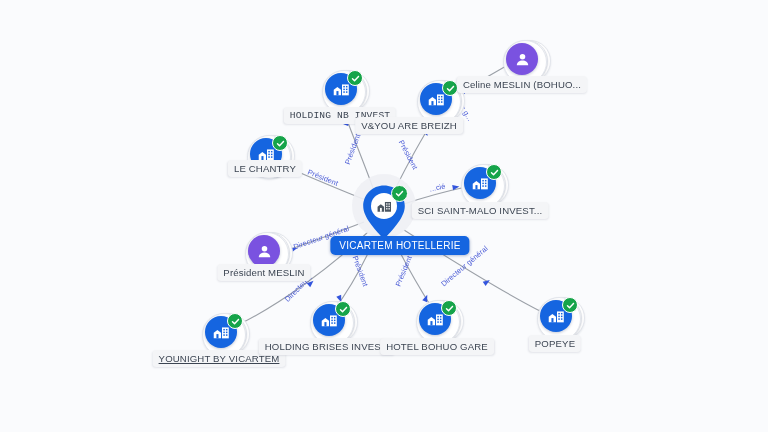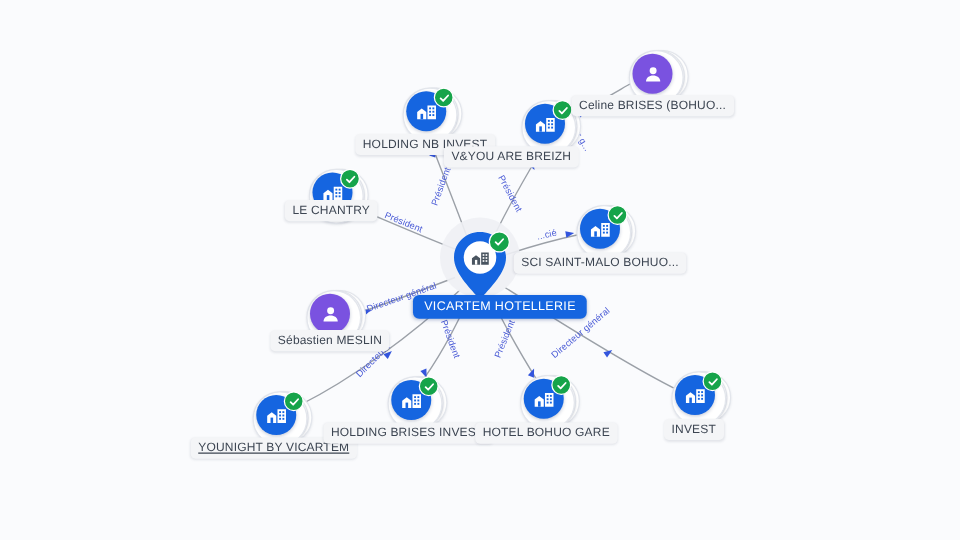--- a/index.html
+++ b/index.html
@@ -378,24 +378,24 @@
         </div>
         <div class="pin-badge">
           <svg width="9" height="9" viewBox="0 0 12 12" aria-hidden="true">
             <path d="M2 6.3 L4.7 9 L10 3.2" fill="none" stroke="#ffffff" stroke-width="1.9" stroke-linecap="round" stroke-linejoin="round"></path>
           </svg>
         </div>
       </div>
     </div>
   </div>
 <div id="label-layer">
-    <div class="nlabel" style="left: 340px; top: 107px;">HOLDING NB INVEST</div>
+    <div class="nlabel" style="left: 340px; top: 107px; font-family: Liberation Mono, monospace;">HOLDING NB INVEST</div>
     <div class="nlabel" style="left: 409px; top: 117px;">V&amp;YOU ARE BREIZH</div>
-    <div class="nlabel" style="left: 522px; top: 76px;">Celine BRISES (BOHUO...</div>
-    <div class="nlabel" style="left: 480px; top: 202px;">SCI SAINT-MALO BOHUO...</div>
+    <div class="nlabel" style="left: 522px; top: 76px;">Celine MESLIN (BOHUO...</div>
+    <div class="nlabel" style="left: 480px; top: 202px;">SCI SAINT-MALO INVEST...</div>
     <div class="nlabel" style="left: 265px; top: 160px;">LE CHANTRY</div>
-    <div class="nlabel" style="left: 264px; top: 264px;">Sébastien MESLIN</div>
+    <div class="nlabel" style="left: 264px; top: 264px;">Président MESLIN</div>
     <div class="nlabel" style="left: 219px; top: 350px; text-decoration: underline;">YOUNIGHT BY VICARTEM</div>
     <div class="nlabel" style="left: 327px; top: 338px;">HOLDING BRISES INVES...</div>
     <div class="nlabel" style="left: 437px; top: 338px;">HOTEL BOHUO GARE</div>
-    <div class="nlabel" style="left: 555px; top: 335px;">INVEST</div>
+    <div class="nlabel" style="left: 555px; top: 335px;">POPEYE</div>
     <div class="nlabel center" style="left: 400px; top: 236px; text-align: center;">VICARTEM HOTELLERIE</div>
   </div>
 
 </body></html>

